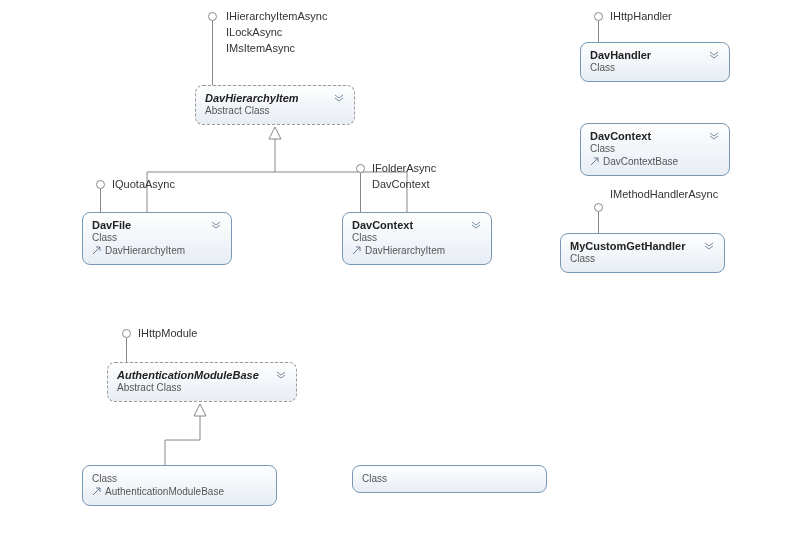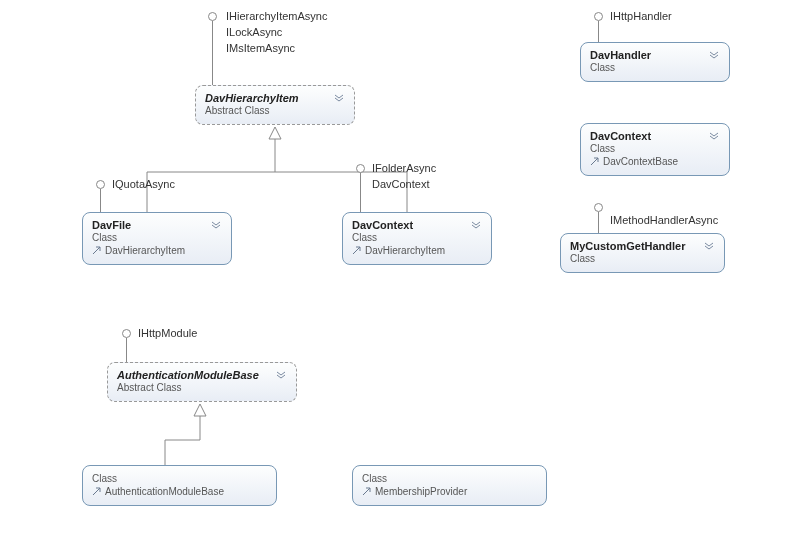--- a/index.html
+++ b/index.html
@@ -128,28 +128,20 @@
           <svg viewBox="0 0 9 9">
             <path d="M1 8 L8 1 M4 1 L8 1 L8 5" fill="none" stroke="#6a7a90" stroke-width="1"></path>
           </svg>
         </span>
     <span>AuthenticationModuleBase</span>
   </div>
 </div>
 
 <div class="class-box" style="left:352px;top:465px;width:195px">
   <div class="stereo">Class</div>
-  <div class="inherit">
-    <span class="arrow-ic">
-          <svg viewBox="0 0 9 9">
-            <path d="M1 8 L8 1 M4 1 L8 1 L8 5" fill="none" stroke="#6a7a90" stroke-width="1"></path>
-          </svg>
-        </span>
-    <span>MembershipProvider</span>
-  </div>
 </div>
 
 <div class="lolli-ball" style="left:594px;top:12px"></div>
 <div class="lolli-stem" style="left:598px;top:21px;height:21px"></div>
 <div class="lolli" style="left:610px;top:10px">IHttpHandler</div>
 <div class="class-box" style="left:580px;top:42px;width:150px">
   <div class="name-row">
     <span class="cls-name">DavHandler</span>
     <span class="chev">
           <svg viewBox="0 0 12 12">
@@ -175,21 +167,21 @@
           <svg viewBox="0 0 9 9">
             <path d="M1 8 L8 1 M4 1 L8 1 L8 5" fill="none" stroke="#6a7a90" stroke-width="1"></path>
           </svg>
         </span>
     <span>DavContextBase</span>
   </div>
 </div>
 
 <div class="lolli-ball" style="left:594px;top:203px"></div>
 <div class="lolli-stem" style="left:598px;top:212px;height:21px"></div>
-<div class="lolli" style="left:610px;top:214px">IMethodHandlerAsync</div>
+<div class="lolli" style="left:610px;top:188px">IMethodHandlerAsync</div>
 <div class="class-box" style="left:560px;top:233px;width:165px">
   <div class="name-row">
     <span class="cls-name">MyCustomGetHandler</span>
     <span class="chev">
           <svg viewBox="0 0 12 12">
             <path d="M2 3 L6 6 L10 3 M2 6 L6 9 L10 6" fill="none" stroke="#7a8aa0" stroke-width="1"></path>
           </svg>
         </span>
   </div>
   <div class="stereo">Class</div>

